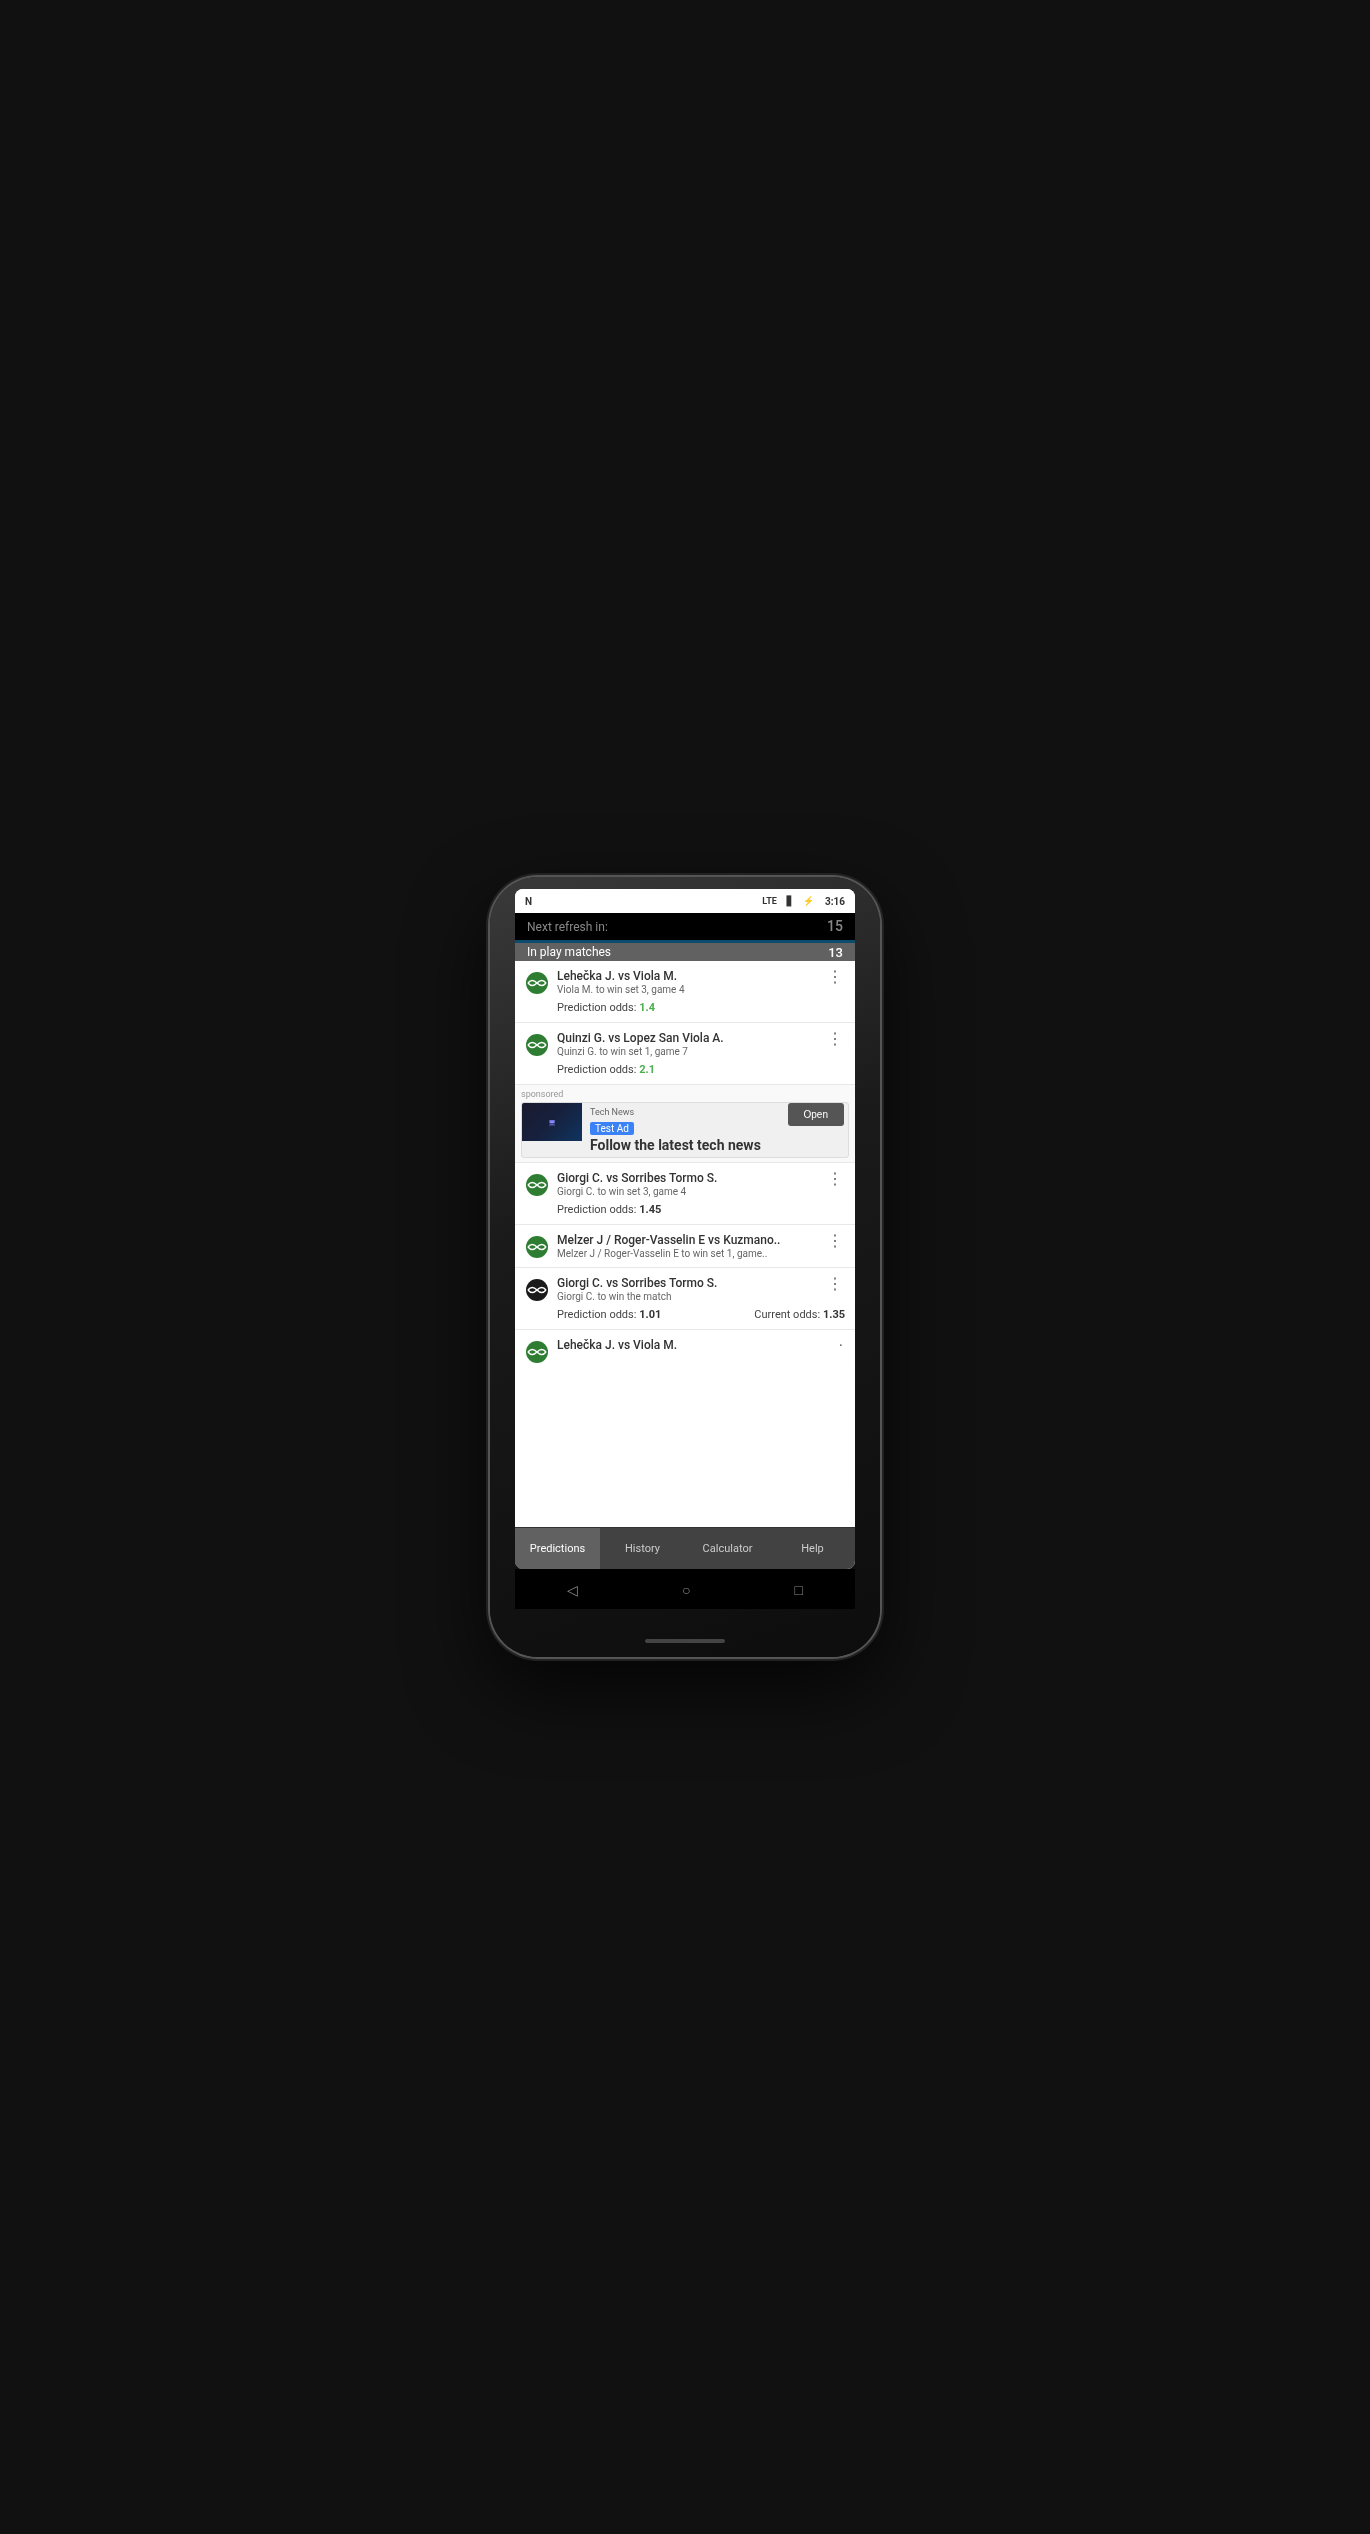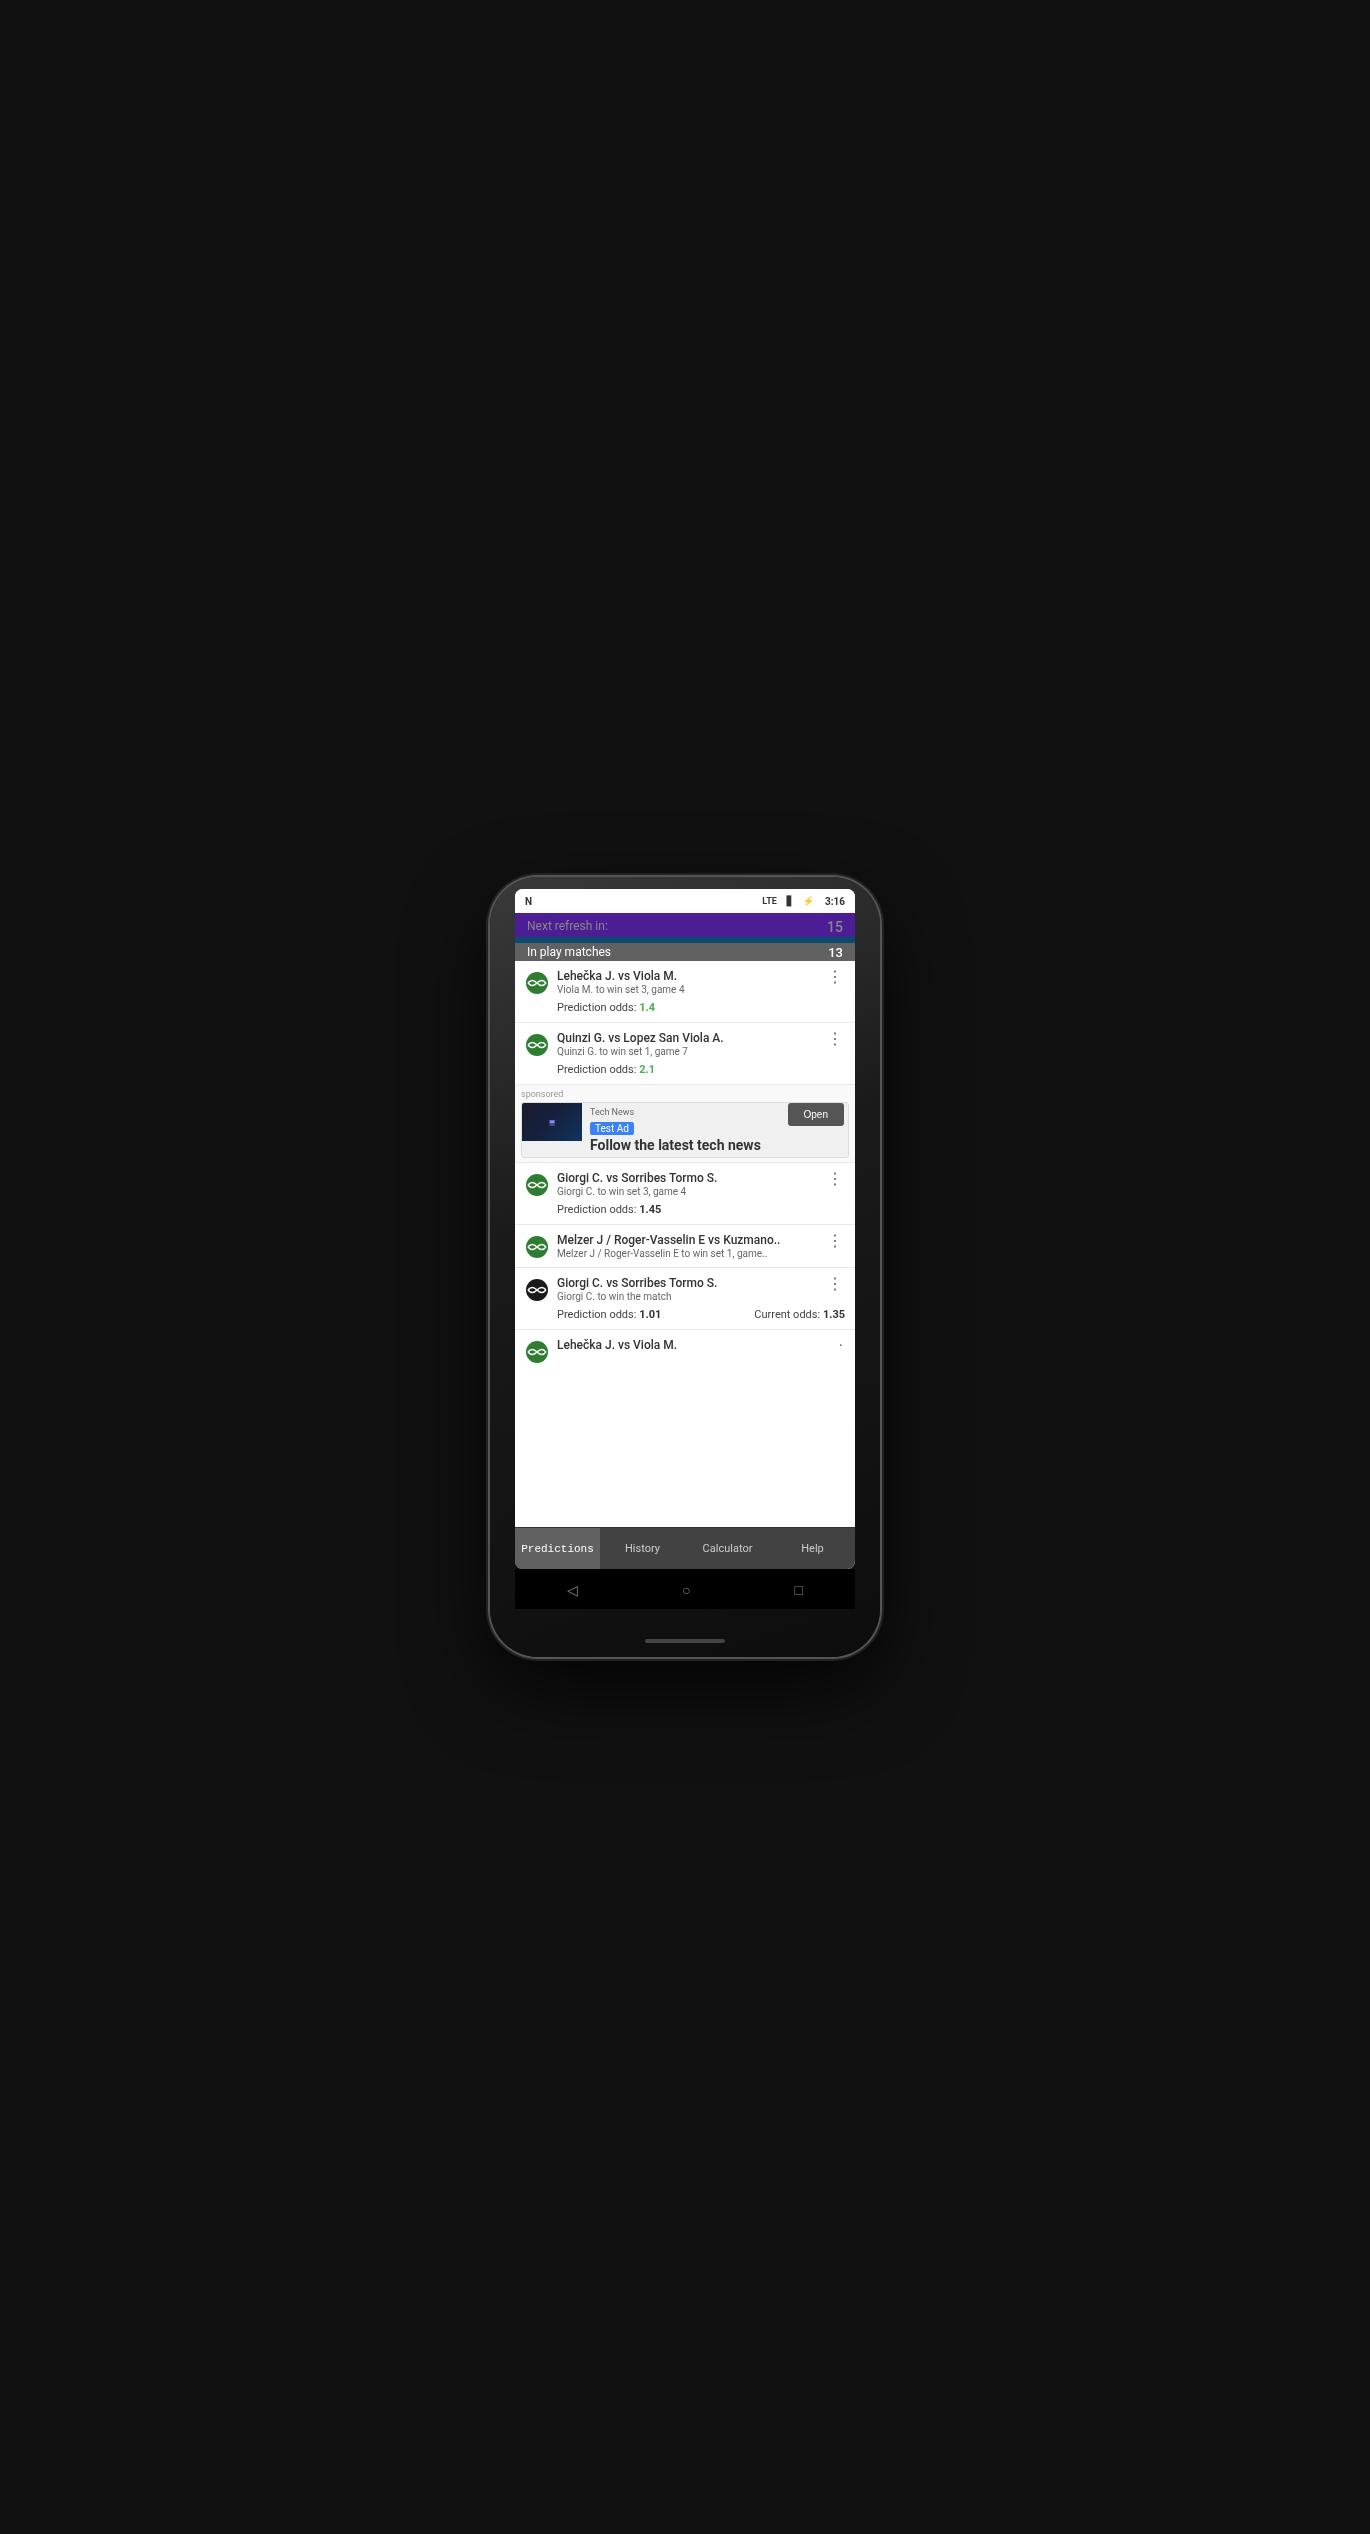--- a/index.html
+++ b/index.html
@@ -55,28 +55,28 @@
       font-size: 10px;
       font-weight: bold;
       color: #333;
       justify-content: space-between;
     }
     .status-icon {
       font-size: 9px;
     }
     
     .refresh-bar {
-      background: #4c1d95;
-      display: flex;
-      justify-content: space-between;
-      align-items: flex-start;
+      background: #000000;
+      display: flex;
+      justify-content: space-between;
+      align-items: flex-end;
       padding: 6px 12px;
       height: 30px;
       flex-shrink: 0;
-      border-bottom: 6px solid #0c4a6e;
+      border-bottom: 3px solid #0c4a6e;
     }
     .refresh-label { font-size: 12px; color: #888; }
     .refresh-count { font-size: 14px; color: #888; font-weight: 500; }
     
     .section-header {
       background: #616161;
       display: flex;
       justify-content: space-between;
       align-items: center;
       padding: 6px 12px;
@@ -205,21 +205,20 @@
       display: flex;
       align-items: center;
       justify-content: center;
       font-size: 11px;
       color: #ccc;
       cursor: pointer;
     }
     .nav-item.active {
       background: #616161;
       color: #fff;
-      font-family: Liberation Mono, monospace;
     }
     
     .camera {
       width: 10px;
       height: 10px;
       background: #1a3a5c;
       border-radius: 50%;
       border: 1px solid #333;
       position: absolute;
       top: 18px;

